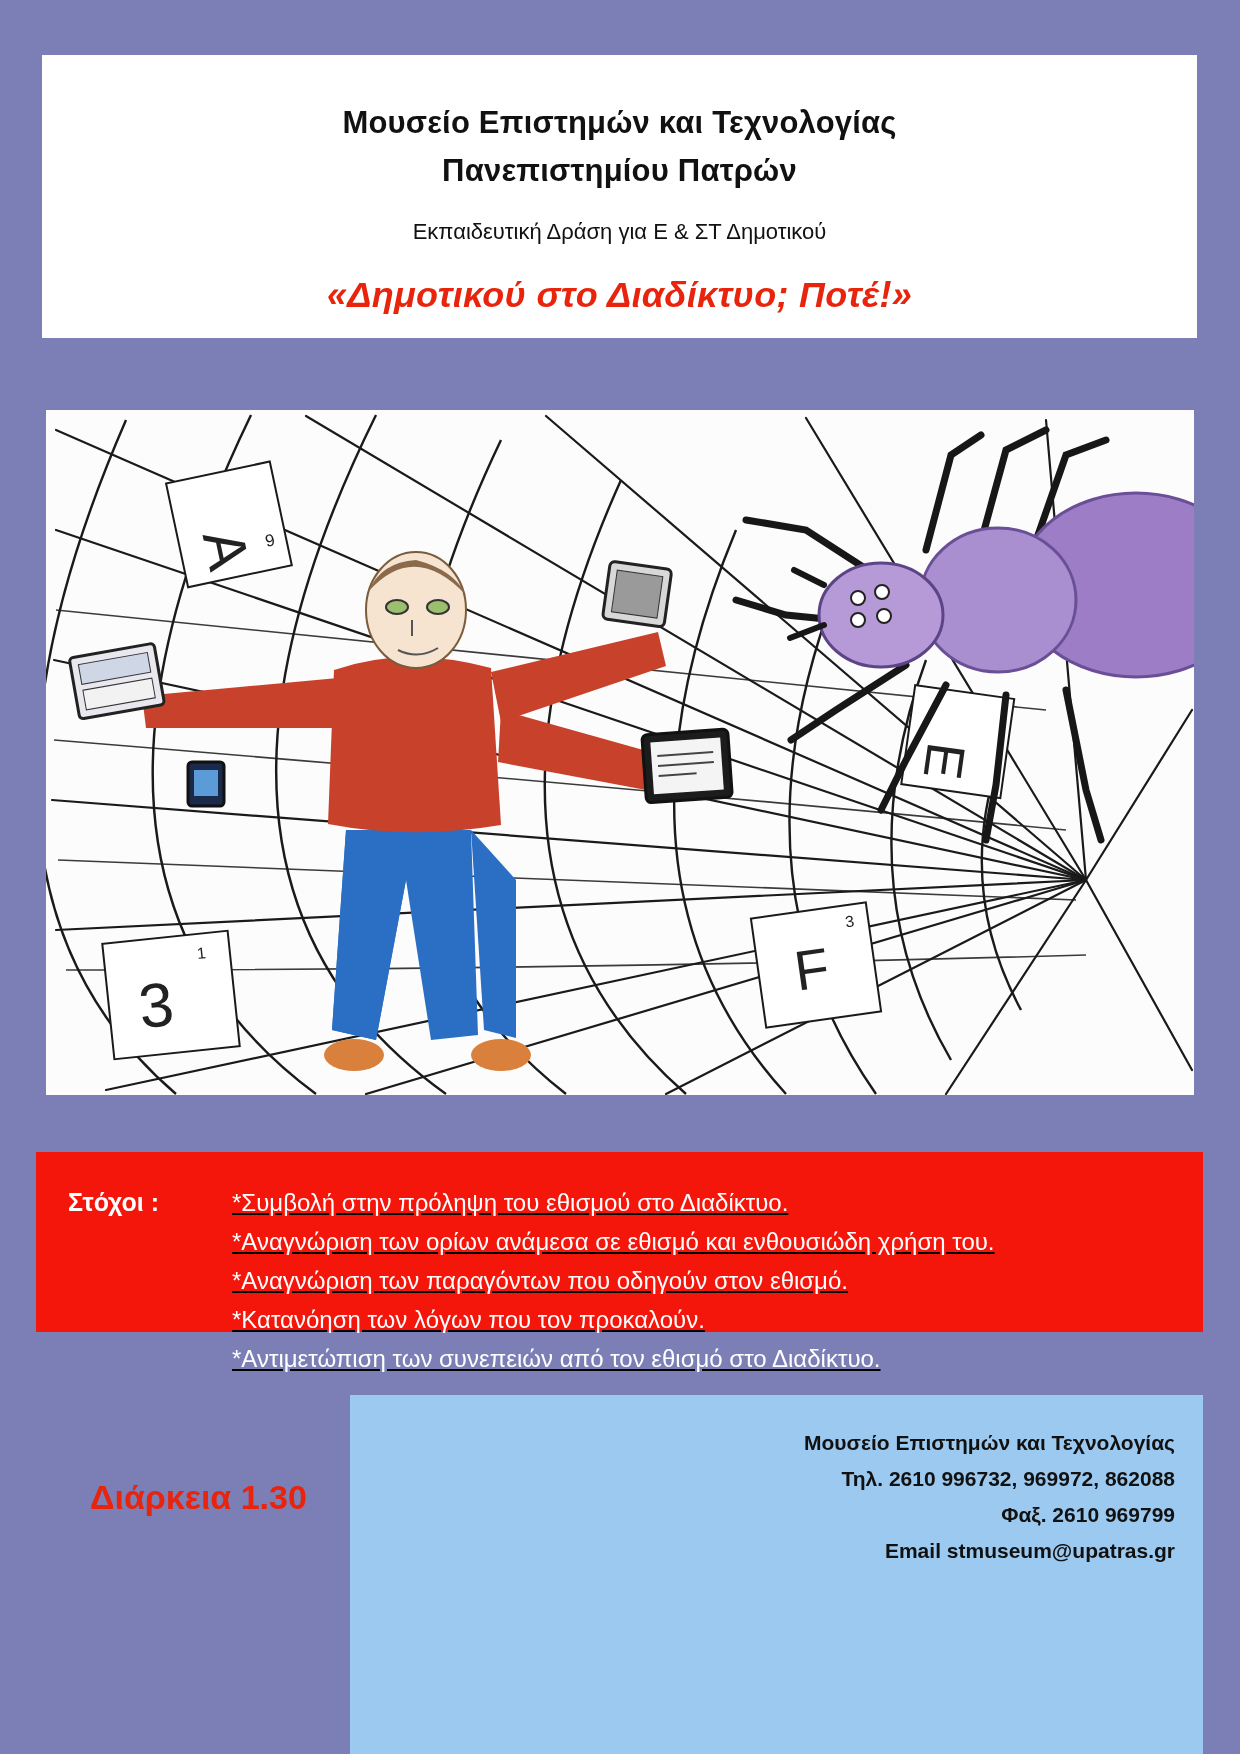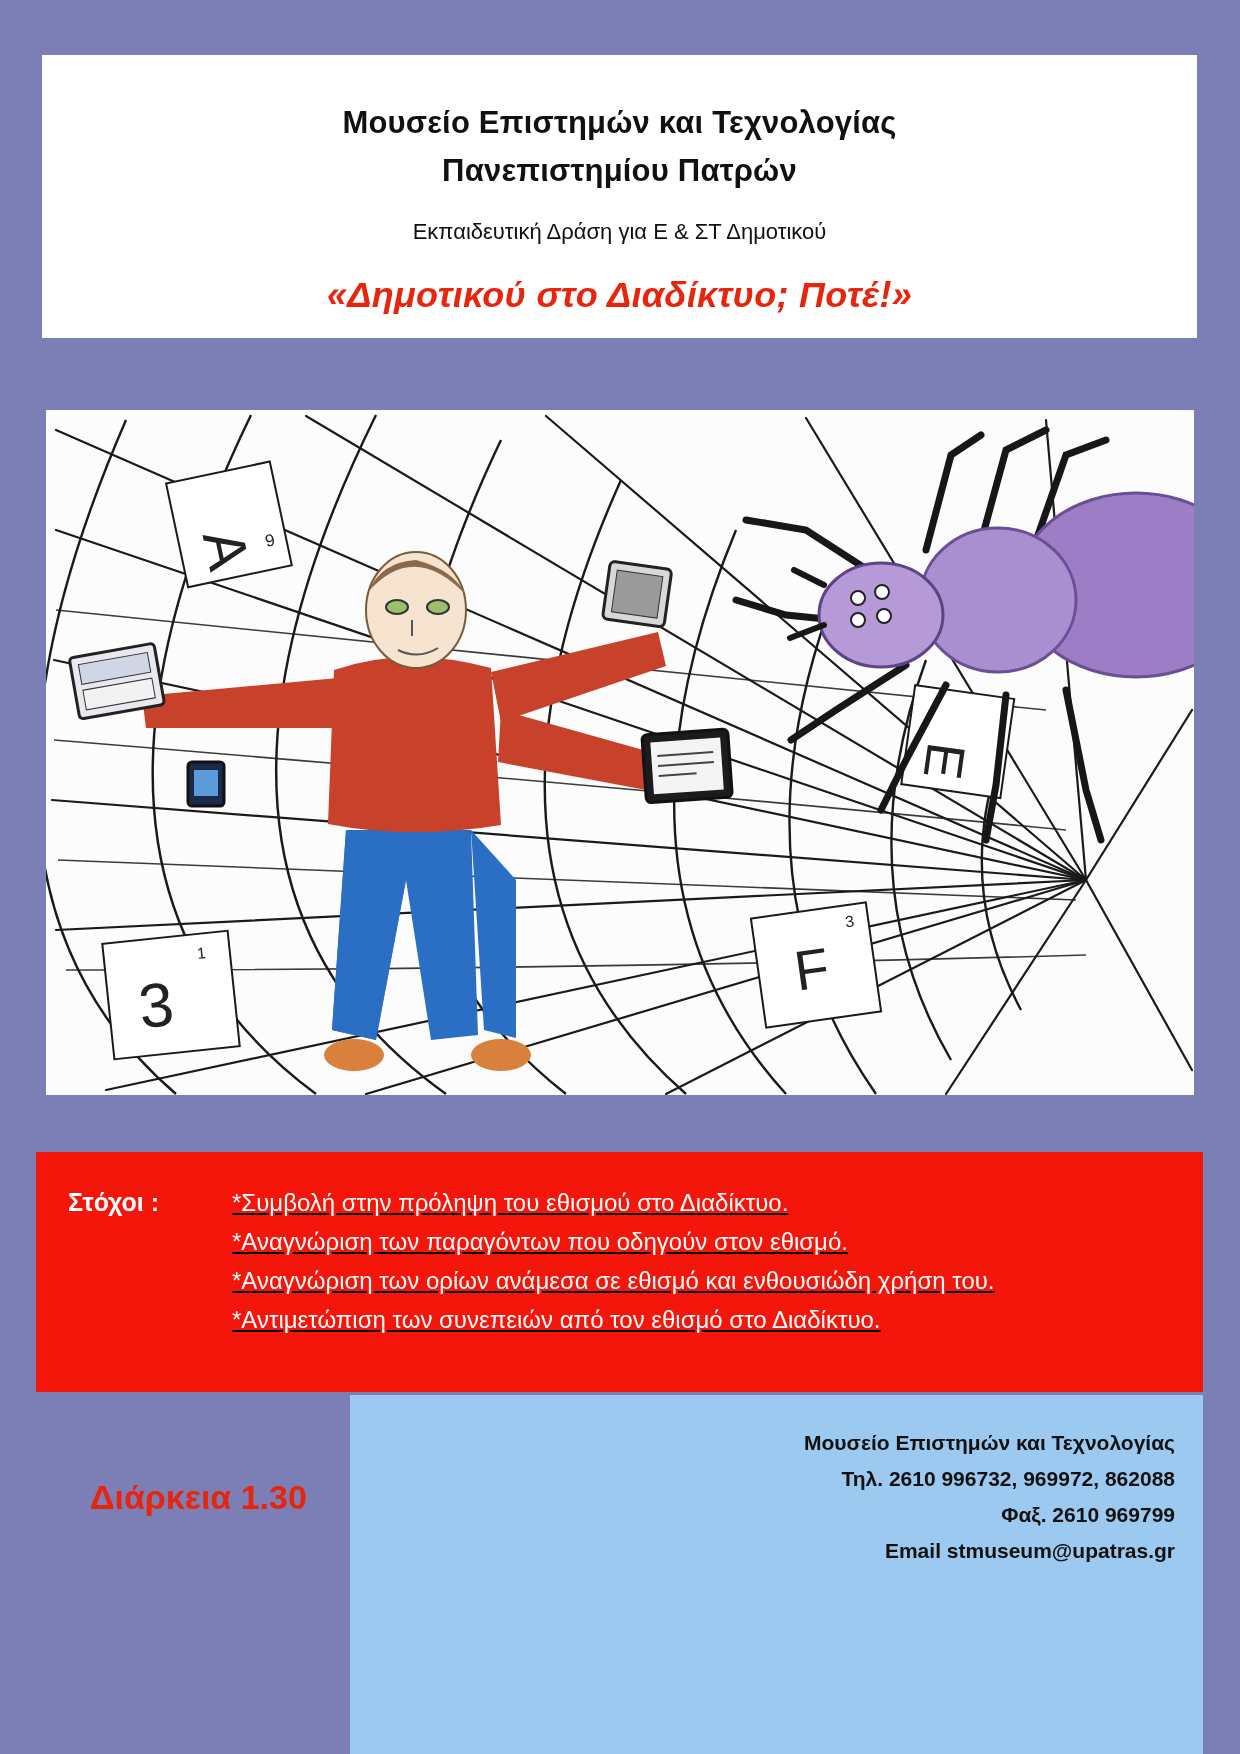--- a/index.html
+++ b/index.html
@@ -74,21 +74,21 @@
     width: 100%;
     height: 100%;
   }
 
   
   .goals-panel {
     position: absolute;
     left: 36px;
     top: 1152px;
     width: 1167px;
-    height: 240px;
+    height: 180px;
     background: #f5160b;
     box-sizing: border-box;
   }
   .goals-label {
     position: absolute;
     left: 32px;
     top: 36px;
     font-size: 25px;
     font-weight: bold;
     color: #ffffff;
@@ -288,22 +288,23 @@
           </g>
         </g>
       </g>
     </svg>
   </div>
 
   <div class="goals-panel">
     <div class="goals-label">Στόχοι :</div>
     <div class="goals-list">
       <div>*Συμβολή στην πρόληψη του εθισμού στο Διαδίκτυο.</div>
+      <div>*Αναγνώριση των ορίων ανάμεσα σε εθισμό και ενθουσιώδη χρήση του.</div>
       <div>*Αναγνώριση των παραγόντων που οδηγούν στον εθισμό.</div>
-      <div>*Αναγνώριση των ορίων ανάμεσα σε εθισμό και ενθουσιώδη χρήση του.</div>
+      <div>*Κατανόηση των λόγων που τον προκαλούν.</div>
       <div>*Αντιμετώπιση των συνεπειών από τον εθισμό στο Διαδίκτυο.</div>
     </div>
   </div>
 
   <div class="footer-blue">
     <div class="footer-contact">
       <div>Μουσείο Επιστημών και Τεχνολογίας</div>
       <div>Τηλ. 2610 996732, 969972, 862088</div>
       <div>Φαξ. 2610 969799</div>
       <div>Email stmuseum@upatras.gr</div>

